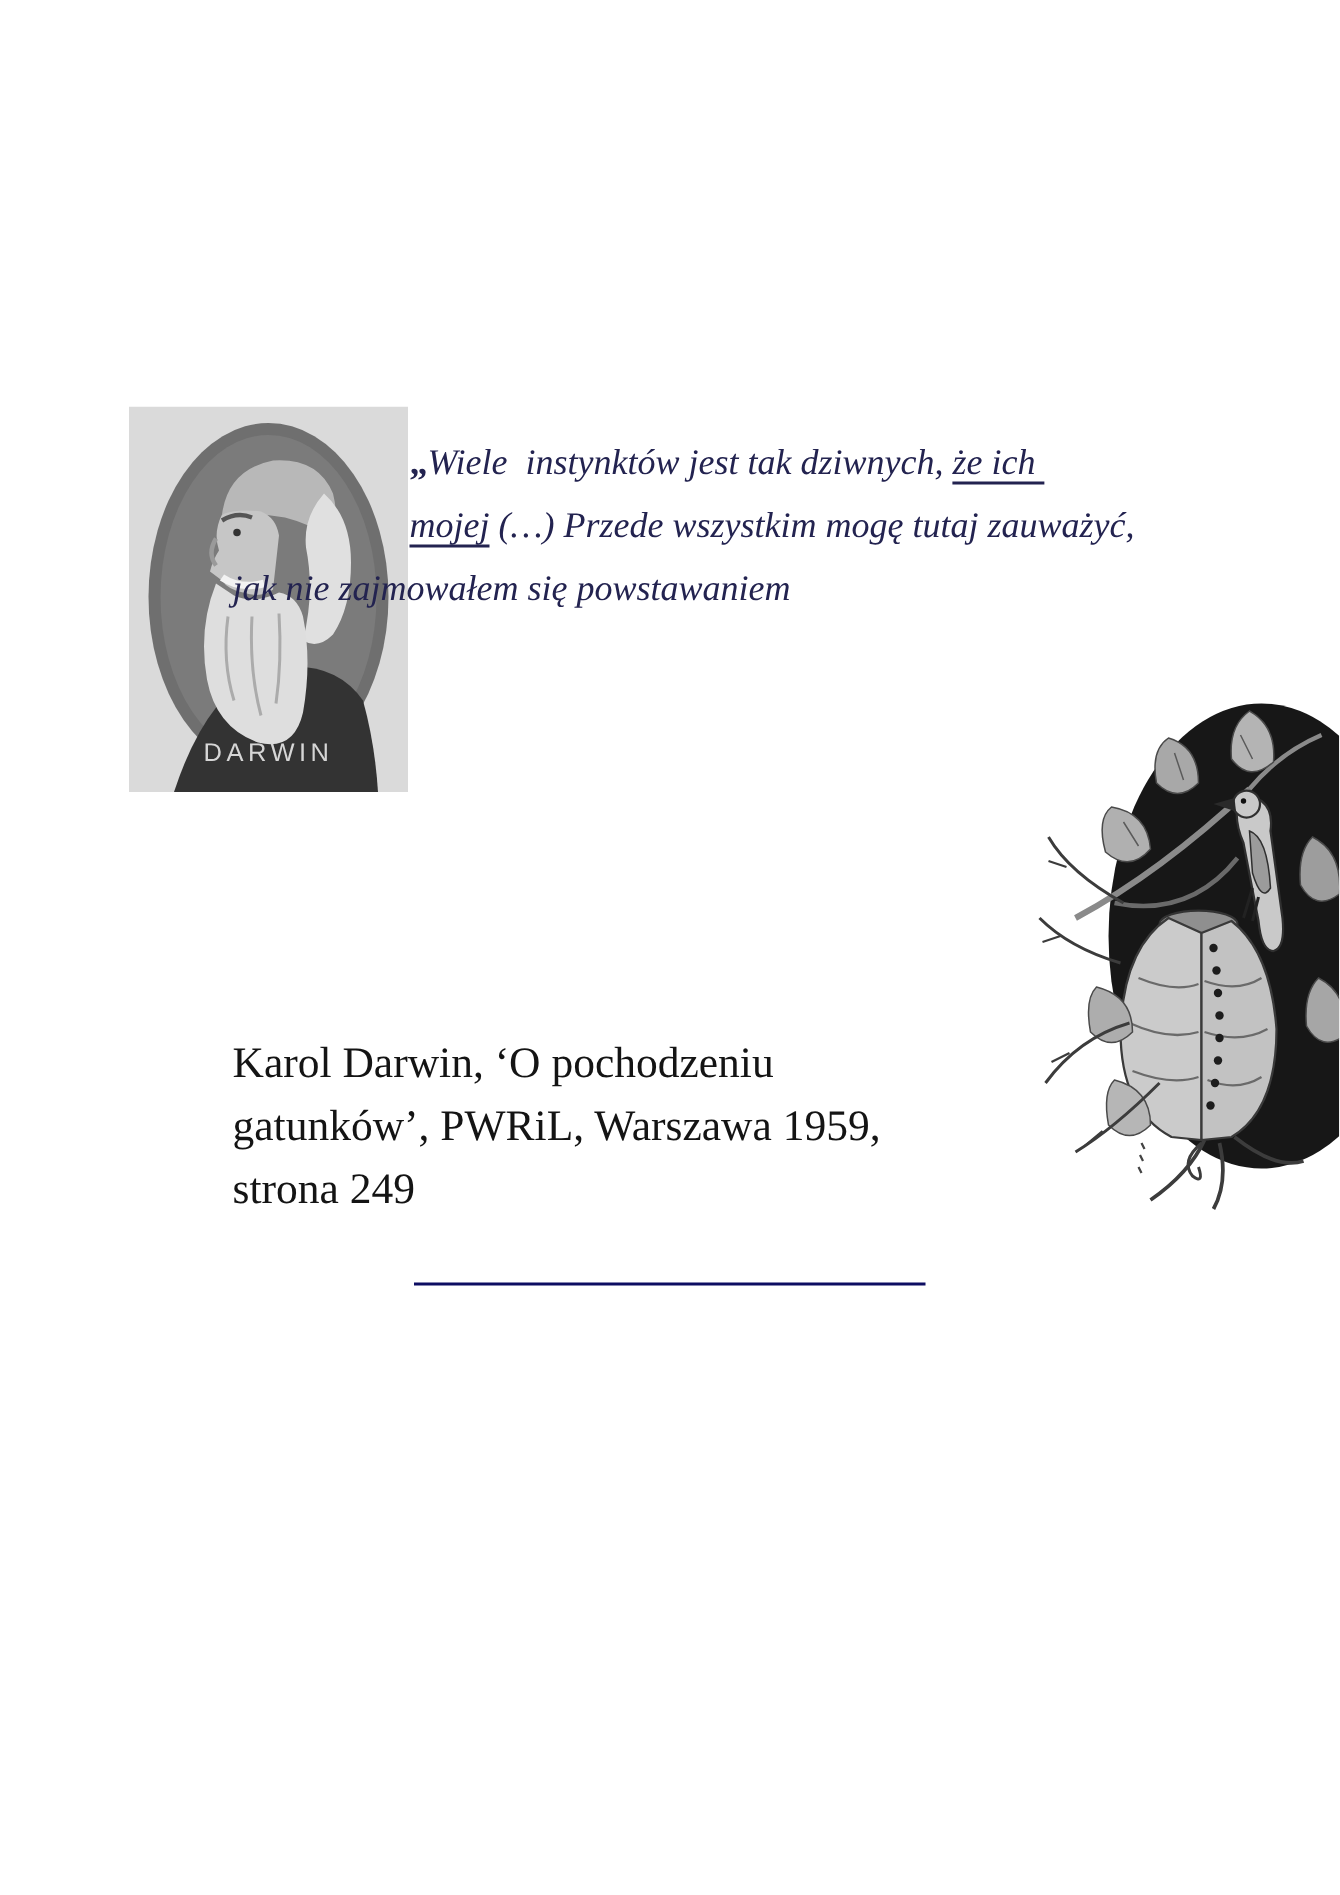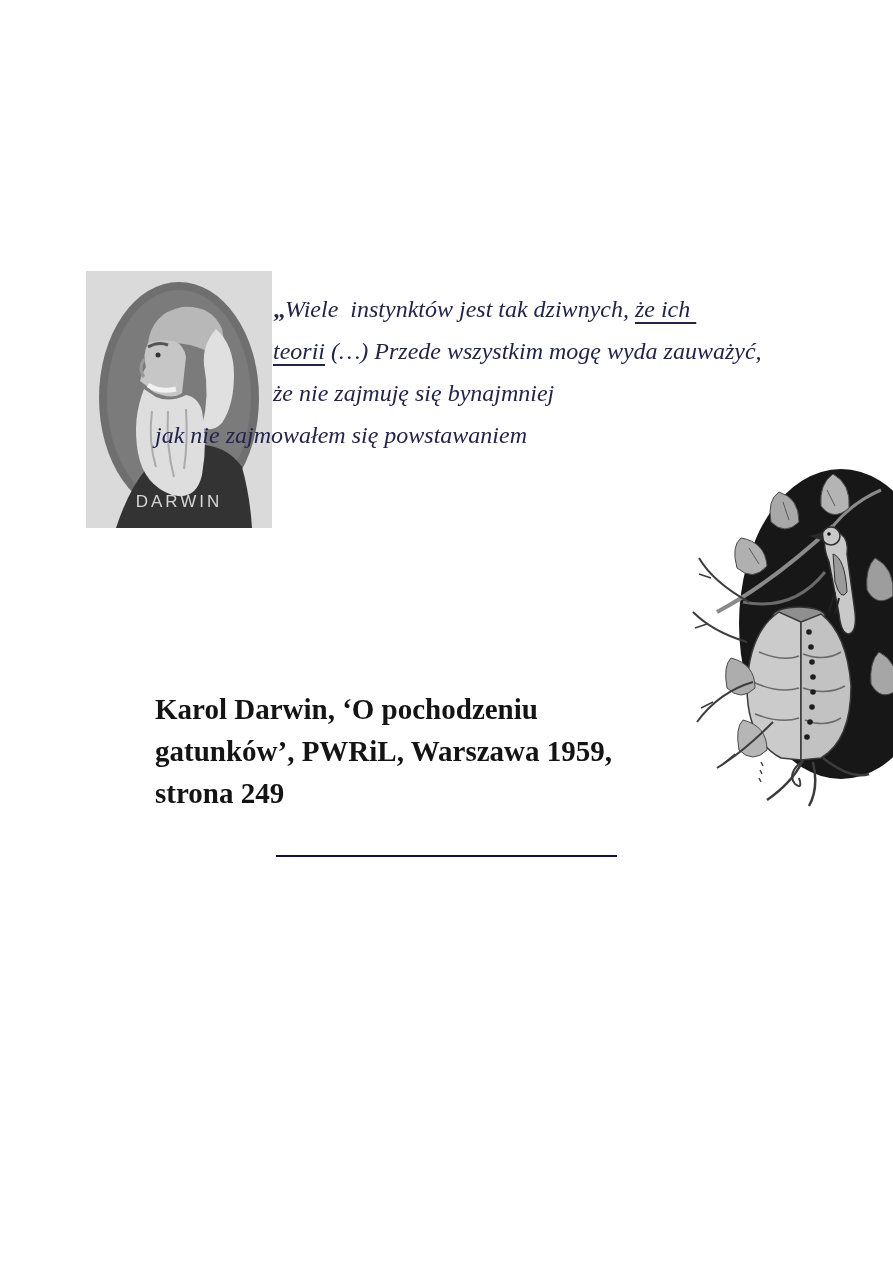--- a/index.html
+++ b/index.html
@@ -39,21 +39,21 @@
     text-decoration: underline;
     text-decoration-thickness: 2px;
     text-underline-offset: 5px;
   }
   .q-bold { font-weight: bold; font-style: normal; }
 
   .citation {
     position: absolute;
     left: 155px;
     top: 688px;
-    font-weight: bold;
+    font-weight: normal;
     font-size: 29px;
   }
   .c-line {
     height: 42px;
     line-height: 42px;
     white-space: pre;
   }
 
   .divider {
     position: absolute;
@@ -104,22 +104,21 @@
 
       <circle cx="72" cy="84" r="2.5" fill="#333333"></circle>
 
       <path d="M58 88 Q52 98 58 106" stroke="#9a9a9a" stroke-width="3" fill="none"></path>
       <text x="93" y="236" text-anchor="middle" font-family="Liberation Sans, sans-serif" font-size="17" letter-spacing="3" fill="#d6d6d6">DARWIN</text>
     </svg>
   </figure>
 
   <div class="quote" id="quote" style="color: rgb(35, 35, 80);">
       <div class="q-line indent"><span class="q-bold">„</span><span class="">Wiele  instynktów jest tak dziwnych, </span><span class="q-underline ">że ich </span></div>
-      <div class="q-line indent"><span class="q-underline ">teorii</span><span class=""> (…) Przede wszystkim mogę wyda zauważyć,</span></div>
-      <div class="q-line indent"><span class="">że nie zajmuję się bynajmniej</span></div>
+      <div class="q-line indent"><span class="q-underline ">mojej</span><span class=""> (…) Przede wszystkim mogę tutaj zauważyć,</span></div>
       <div class="q-line"><span class="">jak nie zajmowałem się powstawaniem</span></div>
     </div>
 
   <div class="citation" id="citation" style="color: rgb(20, 20, 20);">
       <div class="c-line">Karol Darwin, ‘O pochodzeniu</div>
       <div class="c-line">gatunków’, PWRiL, Warszawa 1959,</div>
       <div class="c-line">strona 249</div>
     </div>
 
   <div class="divider" id="divider" style="border-top-color: rgb(13, 13, 98);"></div>

